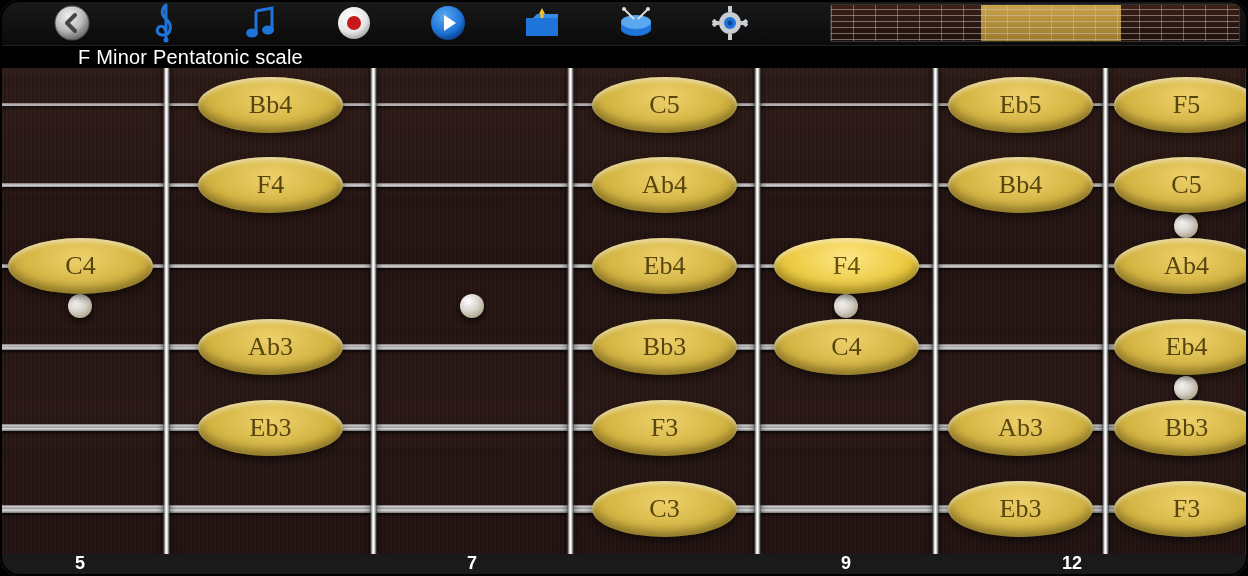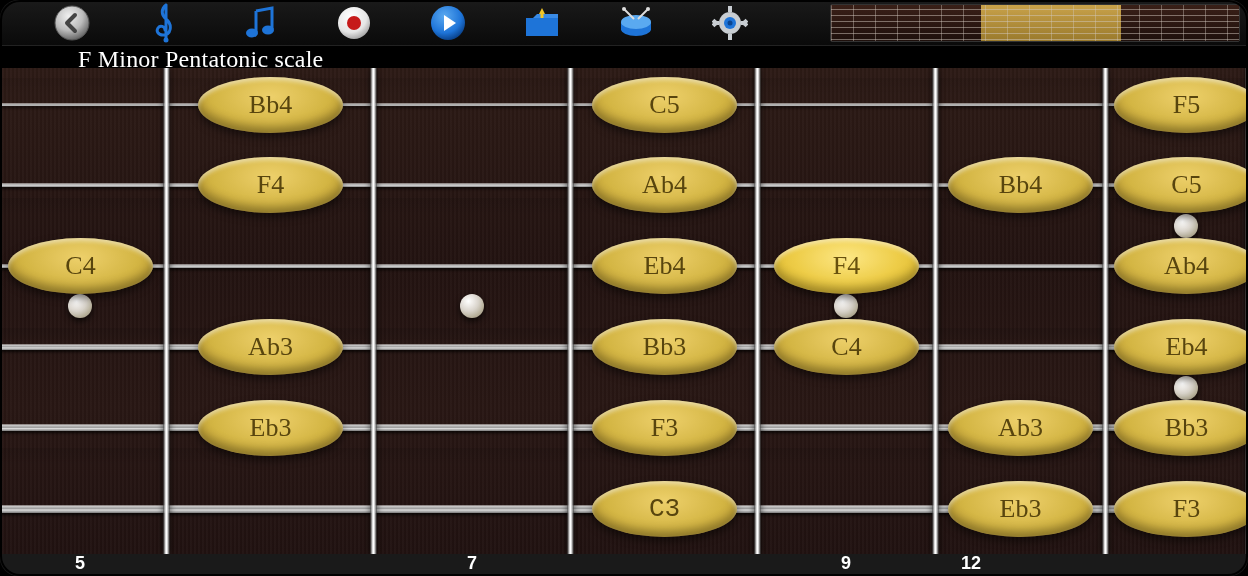--- a/index.html
+++ b/index.html
@@ -14,21 +14,21 @@
   .tool-btn svg { display: block; }
 
   .mini-fretboard { position: absolute; right: 8px; top: 4px; width: 410px; height: 38px; border: 1px solid #333; background: #2a1410; border-radius: 2px; overflow: hidden; }
   .mini-fret-seg { position: absolute; top: 0; bottom: 0; }
   .mini-seg-a { left: 0; width: 150px; background: linear-gradient(#3a2018, #1e100c); }
   .mini-seg-b { left: 150px; width: 140px; background: linear-gradient(#c9a24a, #9a7a2c); }
   .mini-seg-c { left: 290px; right: 0; background: linear-gradient(#3a2018, #1e100c); }
   .mini-string { position: absolute; left: 0; right: 0; height: 1px; background: rgba(210,200,190,0.5); }
   .mini-fretwire { position: absolute; top: 0; bottom: 0; width: 1px; background: rgba(210,200,190,0.4); }
 
-  .scale-label { position: absolute; left: 78px; top: 46px; color: #fff; font-family: Liberation Serif, serif; font-size: 24px; letter-spacing: .2px; z-index: 9; }
+  .scale-label { position: absolute; left: 78px; top: 46px; color: #fff; font-family: Liberation Sans, sans-serif; font-size: 20px; letter-spacing: .2px; z-index: 9; }
 
   
   .fretboard { position: absolute; left: 0; right: 0; top: 68px; bottom: 22px; background:
     repeating-linear-gradient(90deg, rgba(0,0,0,0.05) 0 2px, rgba(255,255,255,0.02) 2px 4px),
     linear-gradient(#2f1b15, #241310 40%, #2a1713 70%, #221210);
     filter: saturate(0.9);
     z-index: 2;
   }
   .wood-stripe { position: absolute; left: 0; right: 0; height: 18px; background: linear-gradient(rgba(0,0,0,0.25), rgba(0,0,0,0)); opacity: .4; }
 
@@ -219,44 +219,45 @@
       <div class="string" style="top: 357px; --h: 6px;">
         <div class="core" style="height: 6px;"></div>
         <div class="hi"></div>
       </div>
       <div class="string" style="top: 437.5px; --h: 7px;">
         <div class="core" style="height: 7px;"></div>
         <div class="hi"></div>
       </div>
       <div class="note" style="left: 270px; top: 37px;">Bb4</div>
       <div class="note" style="left: 664px; top: 37px;">C5</div>
+      <div class="note" style="left: 1020px; top: 37px;">Eb5</div>
       <div class="note" style="left: 1186px; top: 37px;">F5</div>
       <div class="note" style="left: 270px; top: 117px;">F4</div>
       <div class="note" style="left: 664px; top: 117px;">Ab4</div>
       <div class="note" style="left: 1020px; top: 117px;">Bb4</div>
       <div class="note" style="left: 1186px; top: 117px;">C5</div>
       <div class="note" style="left: 80px; top: 198px;">C4</div>
       <div class="note" style="left: 664px; top: 198px;">Eb4</div>
       <div class="note bright" style="left: 846px; top: 198px;">F4</div>
       <div class="note" style="left: 1186px; top: 198px;">Ab4</div>
       <div class="note" style="left: 270px; top: 279px;">Ab3</div>
       <div class="note" style="left: 664px; top: 279px;">Bb3</div>
       <div class="note" style="left: 846px; top: 279px;">C4</div>
       <div class="note" style="left: 1186px; top: 279px;">Eb4</div>
       <div class="note" style="left: 270px; top: 360px;">Eb3</div>
       <div class="note" style="left: 664px; top: 360px;">F3</div>
       <div class="note" style="left: 1020px; top: 360px;">Ab3</div>
       <div class="note" style="left: 1186px; top: 360px;">Bb3</div>
-      <div class="note" style="left: 664px; top: 441px; font-family: Liberation Mono, monospace;">C3</div>
+      <div class="note" style="left: 664px; top: 441px;">C3</div>
       <div class="note" style="left: 1020px; top: 441px;">Eb3</div>
       <div class="note" style="left: 1186px; top: 441px;">F3</div>
     </div>
 
 <div class="fretnum-bar">
       <div class="fretnum" style="left: 80px;">5</div>
       <div class="fretnum" style="left: 472px;">7</div>
       <div class="fretnum" style="left: 846px;">9</div>
-      <div class="fretnum" style="left: 971px;">12</div>
+      <div class="fretnum" style="left: 1072px;">12</div>
     </div>
 
 <div class="vignette"></div>
 
 </div>
 
 </body></html>

